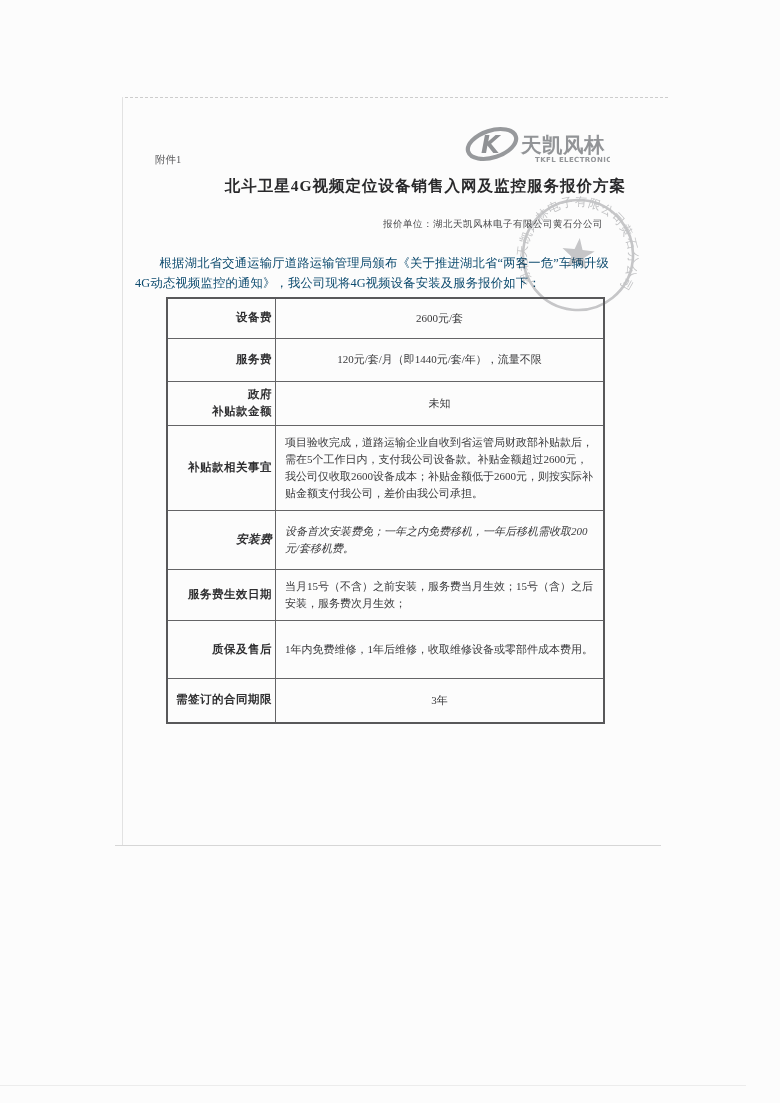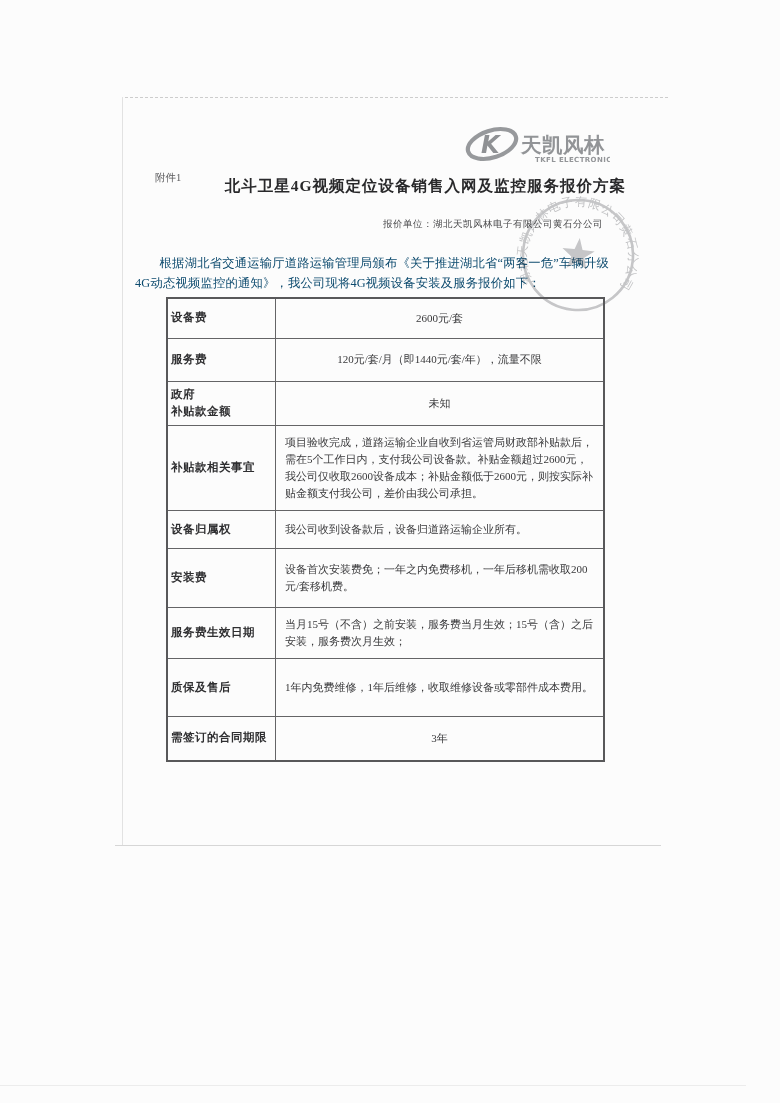--- a/index.html
+++ b/index.html
@@ -10,21 +10,21 @@
     color:#3c3c3e;
   }
   .sheet-edge{position:absolute;pointer-events:none;}
   #edge-top{left:125px;top:97px;width:543px;border-top:1px dashed #cdcdcd;}
   #edge-left{left:122px;top:97px;height:748px;border-left:1px solid #e2e2e2;}
   #edge-bottom{left:115px;top:845px;width:546px;border-top:1px solid #d6d6d6;}
   #edge-scan-bottom{left:0;top:1085px;width:746px;border-top:1px solid #ececec;}
 
   #logo{position:absolute;left:450px;top:120px;width:160px;height:46px;}
 
-  #attachment-label{position:absolute;left:155px;top:171px;font-size:10.5px;color:#5a5a5c;}
+  #attachment-label{position:absolute;left:155px;top:153px;font-size:10.5px;color:#5a5a5c;}
 
   #doc-title{
     position:absolute;left:130px;top:176px;width:496px;
     text-align:right;font-size:15.5px;font-weight:bold;color:#29292b;
     letter-spacing:1px;
   }
 
   #quote-unit{position:absolute;left:383px;top:218px;font-size:9.5px;color:#4a4a4c;letter-spacing:.5px;}
 
   #intro-paragraph{
@@ -40,21 +40,21 @@
     position:absolute;left:166px;top:297px;width:410px;
     border-collapse:collapse;table-layout:fixed;
   }
   #price-table td{
     border:1px solid #646466;vertical-align:middle;
     font-size:11px;line-height:1.55;color:#39393b;
     padding:4px 9px;white-space:pre-line;
   }
   #price-table{border:2px solid #58585a;}
   #price-table td.cell-label{
-    width:101px;text-align:left;font-weight:bold;font-size:11.5px;
+    width:101px;text-align:right;font-weight:bold;font-size:11.5px;
     letter-spacing:.5px;padding:4px 3px;color:#2f2f31;
   }
   #price-table td.cell-value{width:309px;text-align:left;}
   #price-table td.cell-value.align-center{text-align:center;}
 </style>
 </head>
 <body>
 
 <div class="sheet-edge" id="edge-top"></div>
 <div class="sheet-edge" id="edge-left"></div>
@@ -101,25 +101,21 @@
       </tr>
       <tr style="height: 37px; border-radius: 8px;">
         <td class="cell-label">政府
 补贴款金额</td>
         <td class="cell-value align-center">未知</td>
       </tr>
       <tr style="height: 85px;">
         <td class="cell-label">补贴款相关事宜</td>
         <td class="cell-value">项目验收完成，道路运输企业自收到省运管局财政部补贴款后，需在5个工作日内，支付我公司设备款。补贴金额超过2600元，我公司仅收取2600设备成本；补贴金额低于2600元，则按实际补贴金额支付我公司，差价由我公司承担。</td>
       </tr>
-      <tr style="height: 38px;">
-        <td class="cell-label">设备归属权</td>
-        <td class="cell-value">我公司收到设备款后，设备归道路运输企业所有。</td>
-      </tr>
-      <tr style="height: 59px;">
+      <tr style="height: 59px; font-style: italic;">
         <td class="cell-label">安装费</td>
         <td class="cell-value">设备首次安装费免；一年之内免费移机，一年后移机需收取200元/套移机费。</td>
       </tr>
       <tr style="height: 51px;">
         <td class="cell-label">服务费生效日期</td>
         <td class="cell-value">当月15号（不含）之前安装，服务费当月生效；15号（含）之后安装，服务费次月生效；</td>
       </tr>
       <tr style="height: 58px; padding-left: 40px;">
         <td class="cell-label">质保及售后</td>
         <td class="cell-value">1年内免费维修，1年后维修，收取维修设备或零部件成本费用。</td>

